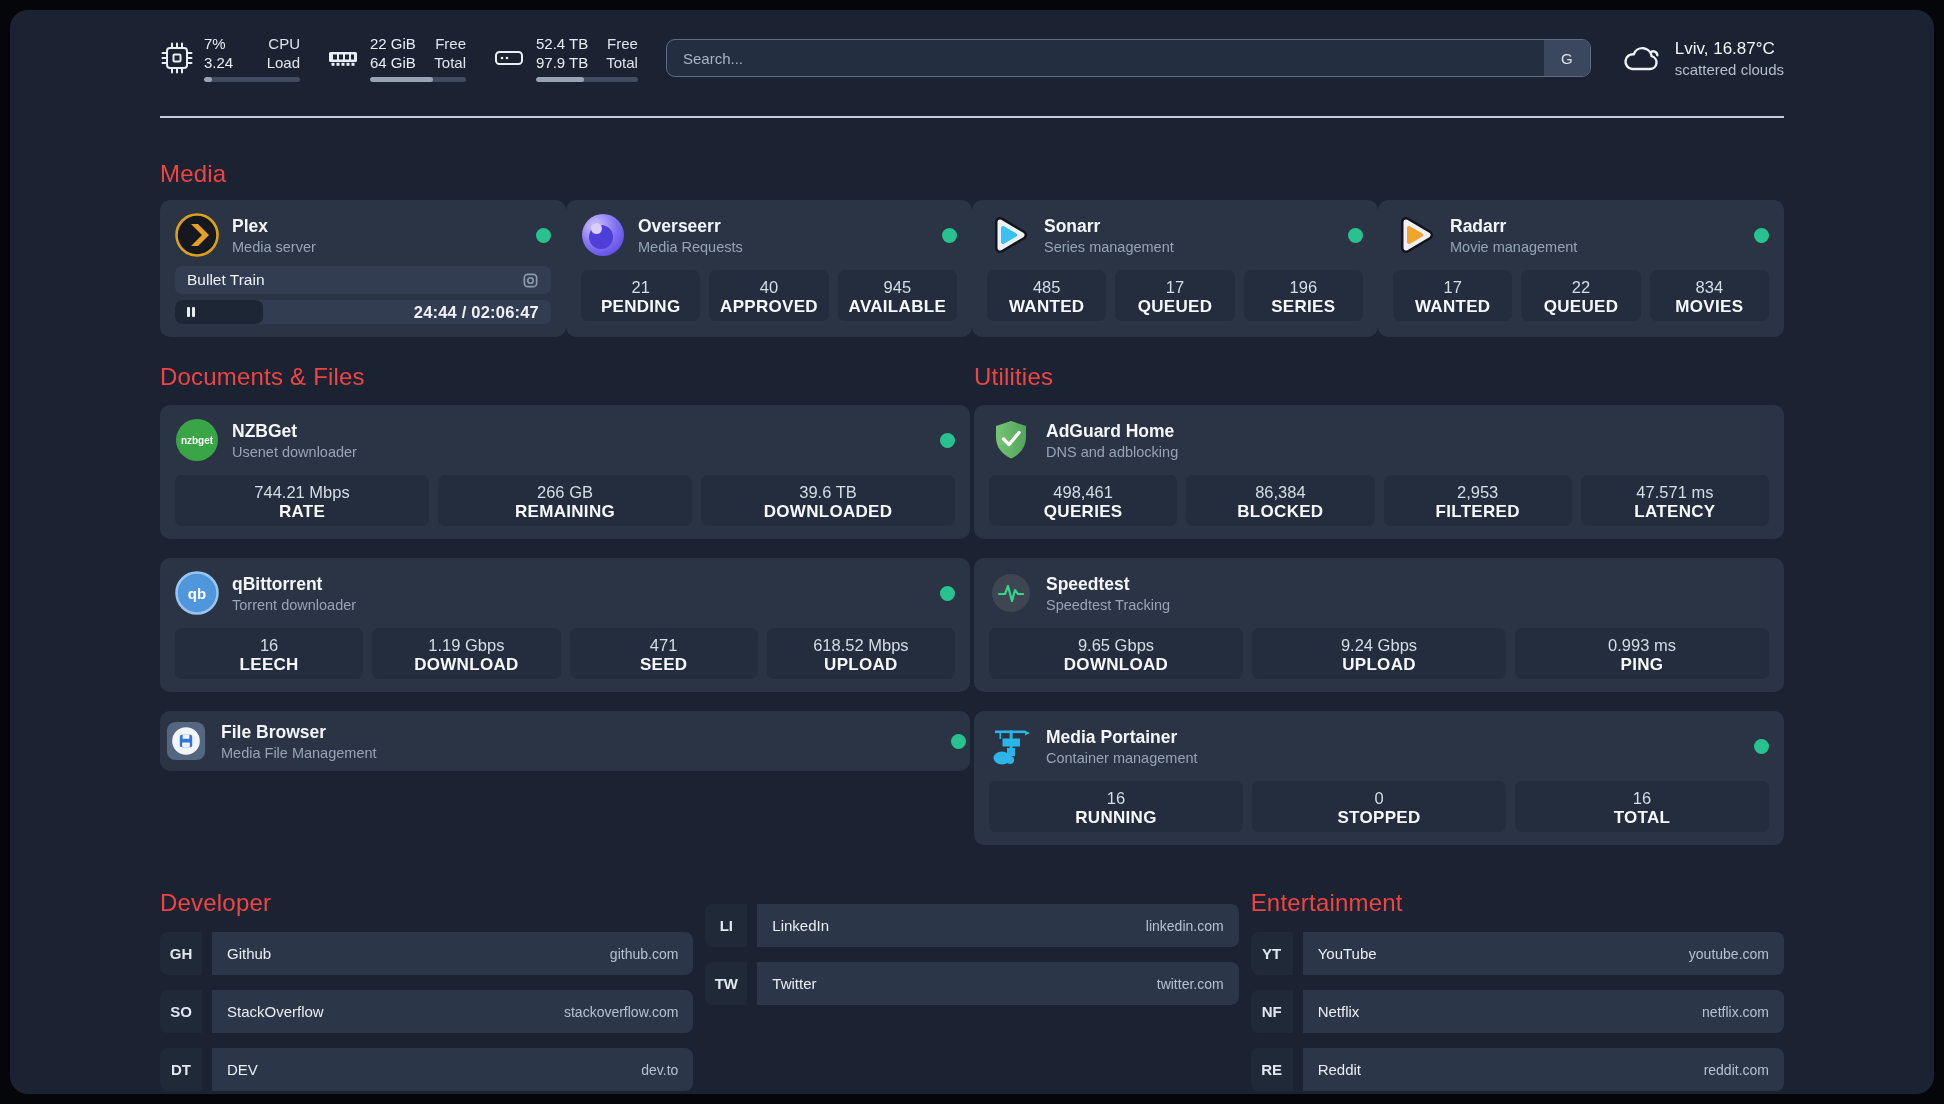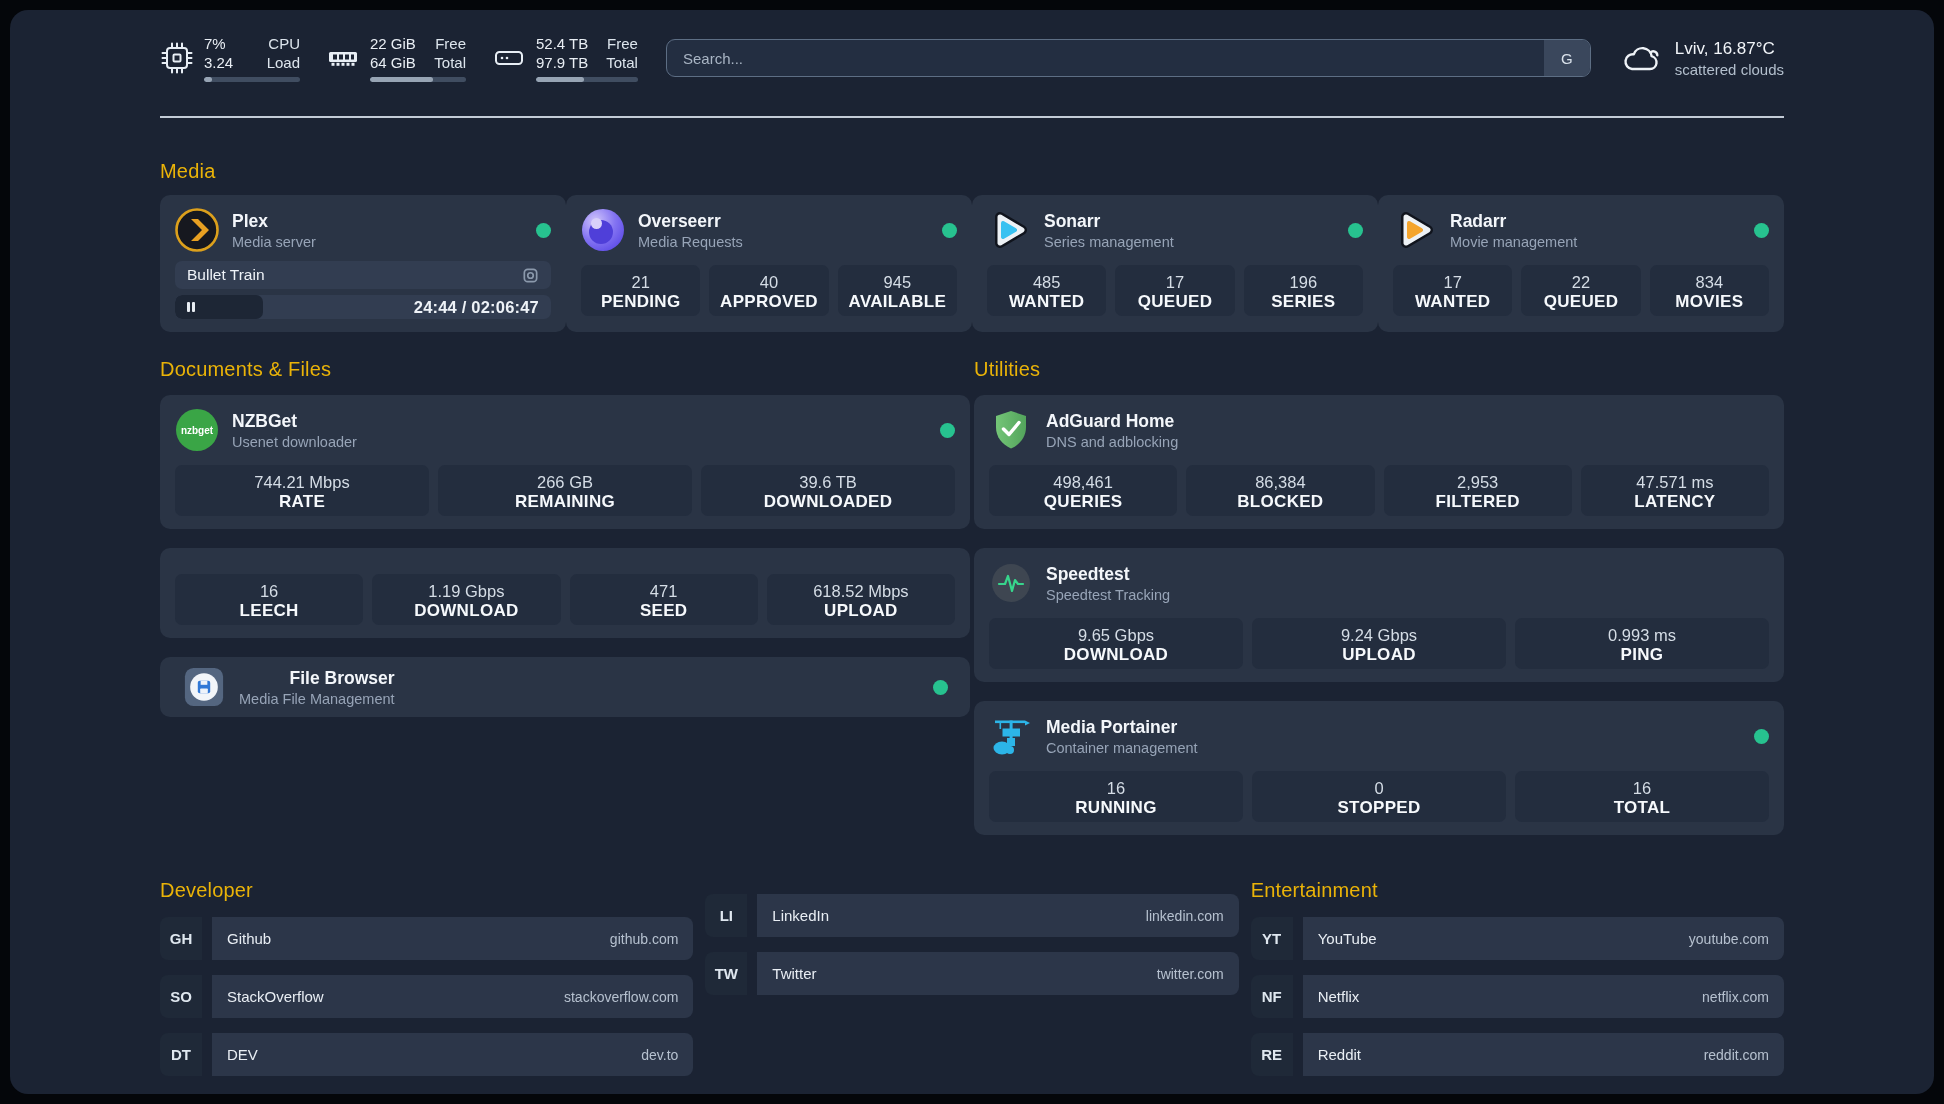--- a/index.html
+++ b/index.html
@@ -47,21 +47,21 @@
     display: flex; align-items: center; justify-content: center; font-size: 15px; cursor: pointer;
   }
 
   .weather { display: flex; align-items: center; gap: 12px; flex: none; }
   .weather-loc { font-size: 17px; color: #f2f5f9; }
   .weather-cond { font-size: 15px; color: #b3bfcd; margin-top: 2px; }
 
   .divider { margin-top: 34px; height: 2px; background: var(--divider,#ccd5df); border: none; opacity: .95; }
 
   
-  .section-title { font-size: 20px; font-weight: 500; color: #eab308; letter-spacing: .2px; }
+  .section-title { font-size: 24px; font-weight: 500; color: #ef4444; letter-spacing: .2px; }
   .media-section .section-title { margin-top: 42px; }
   .cards-4 { margin-top: 12px; display: grid; grid-template-columns: repeat(4, 1fr); }
 
   .card {
     background: var(--card,#2a3445); border-radius: 10px;
     padding: 13px 15px; position: relative; cursor: pointer;
   }
   .card-head { display: flex; align-items: center; gap: 13px; }
   .app-icon { width: 44px; height: 44px; flex: none; display: flex; align-items: center; justify-content: center; position: relative; }
   .card-name { font-size: 17.5px; font-weight: 600; color: #f3f6fa; line-height: 22px; }
@@ -77,21 +77,21 @@
   .player-row { margin-top: 9px; height: 28px; background: var(--player-pill,#323d51); border-radius: 7px; display: flex; align-items: center; padding: 0 12px; }
   .player-title { font-size: 15.5px; color: #eef2f7; }
   .cast-btn { margin-left: auto; display: flex; cursor: pointer; }
   .progress-row { margin-top: 6px; height: 24px; background: var(--player-pill,#323d51); border-radius: 7px; display: flex; align-items: center; overflow: hidden; }
   .pause-pill { width: 88px; height: 100%; background: var(--player-pause-bg,#1d2635); border-radius: 7px; display: flex; align-items: center; padding-left: 10px; cursor: pointer; flex: none; }
   .player-time { margin-left: auto; padding-right: 12px; font-size: 16.5px; font-weight: 700; color: #eef2f7; letter-spacing: .2px; }
 
   .two-col { margin-top: 26px; display: grid; grid-template-columns: 1fr 1fr; gap: 4px; align-items: start; }
   .col .card { margin-top: 19px; }
   .col .card.first { margin-top: 14px; }
-  .card.compact { padding: 8px 22px; text-align: right; }
+  .card.compact { padding: 8px 4px; }
 
   
   .bm-grid { margin-top: 44px; display: grid; grid-template-columns: 1fr 1fr 1fr; gap: 12px; align-items: start; }
   .bookmark { display: flex; margin-top: 15px; height: 43px; cursor: pointer; }
   .bm-list { margin-top: 1px; }
   .bm-abbr {
     width: 42px; background: var(--bookmark-abbr-bg,#1f2938); border-radius: 8px 0 0 8px;
     color: #dfe7ef; font-weight: 700; font-size: 15px;
     display: flex; align-items: center; justify-content: center; flex: none;
   }
@@ -374,20 +374,33 @@
             <div class="stat-label">REMAINING</div>
           </div>
           <div class="stat-box">
             <div class="stat-value">39.6 TB</div>
             <div class="stat-label">DOWNLOADED</div>
           </div>
         </div>
       </article>
 
       <article class="card">
+        <div class="card-head">
+          <span class="app-icon">
+            <svg width="44" height="44" viewBox="0 0 44 44">
+              <circle cx="22" cy="22" r="20.5" fill="#4f97dd" stroke="#9cc4ee" stroke-width="2.5"></circle>
+              <text x="22" y="27.5" text-anchor="middle" font-size="15" font-weight="bold" fill="#ffffff" font-family="Liberation Sans, sans-serif">qb</text>
+            </svg>
+          </span>
+          <div class="card-titles">
+            <div class="card-name">qBittorrent</div>
+            <div class="card-desc">Torrent downloader</div>
+          </div>
+          <span class="status-dot"></span>
+        </div>
         <div class="stat-row">
           <div class="stat-box">
             <div class="stat-value">16</div>
             <div class="stat-label">LEECH</div>
           </div>
           <div class="stat-box">
             <div class="stat-value">1.19 Gbps</div>
             <div class="stat-label">DOWNLOAD</div>
           </div>
           <div class="stat-box">

